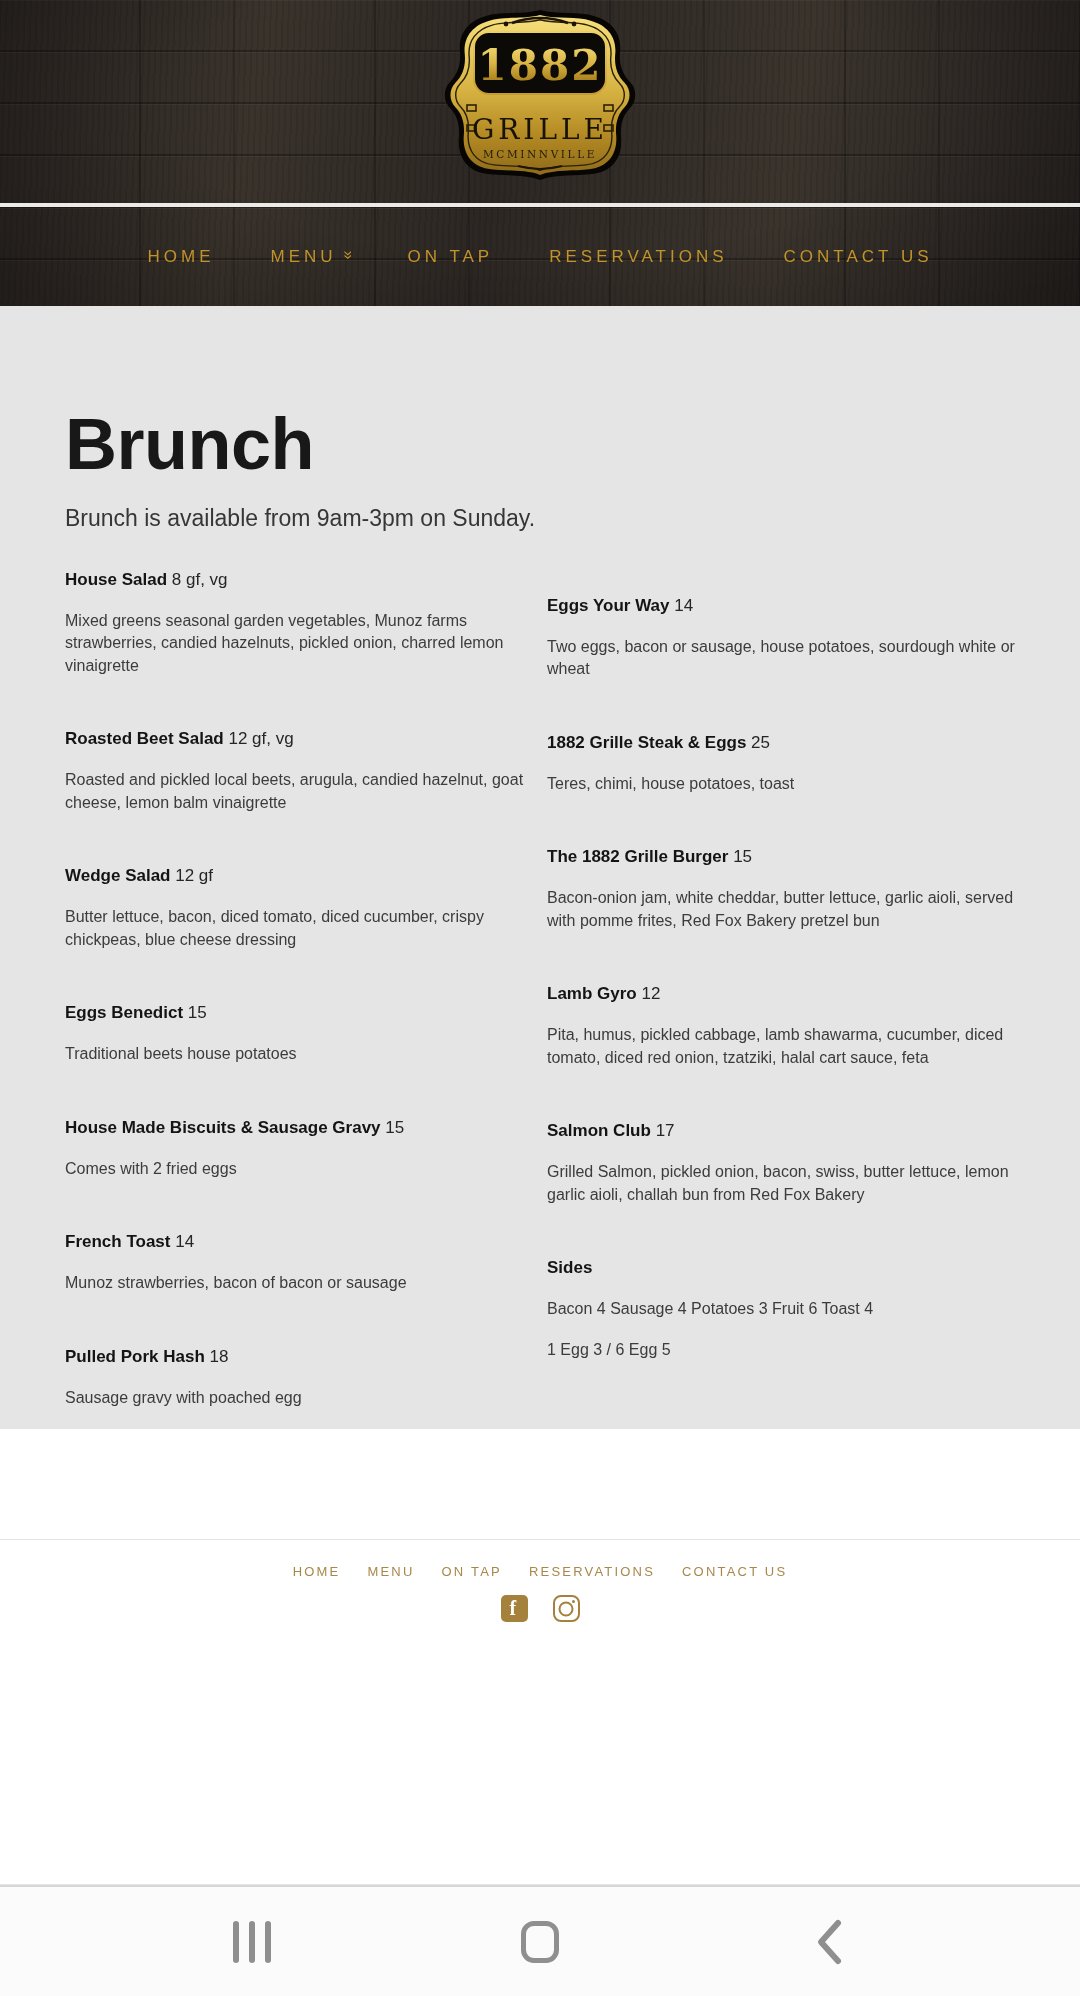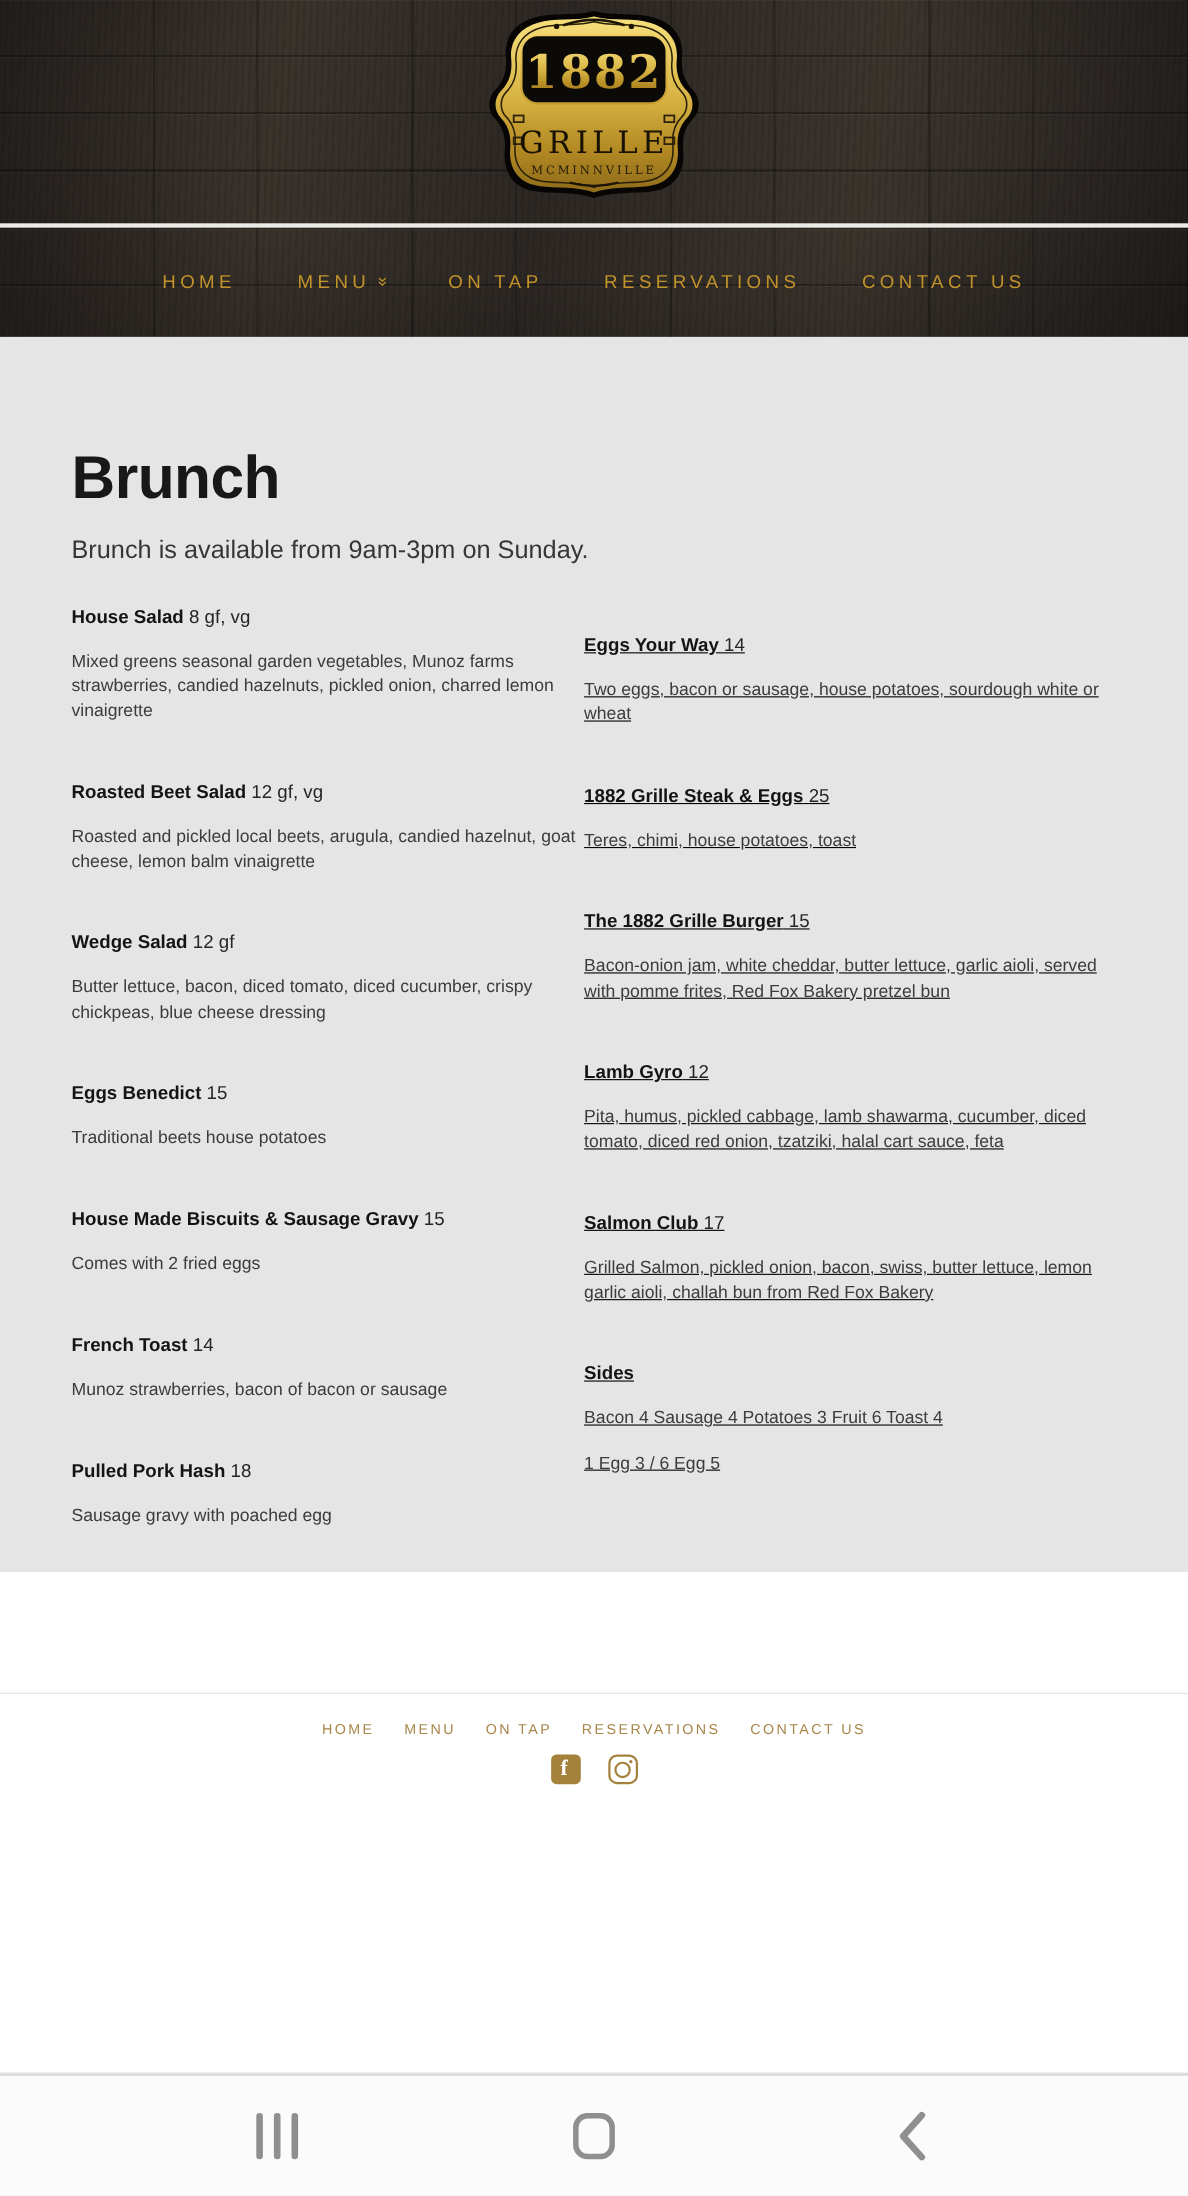--- a/index.html
+++ b/index.html
@@ -19,24 +19,24 @@
     background:radial-gradient(ellipse 85% 120% at 50% 35%, rgba(0,0,0,0) 40%, rgba(0,0,0,.38) 100%);
     pointer-events:none;}
   .header-line{position:absolute;left:0;top:203px;width:100%;height:4px;background:#edebe7;z-index:3;}
   .logo{position:absolute;left:50%;top:8px;transform:translateX(-50%);z-index:4;width:200px;height:184px;}
   .main-nav{position:absolute;left:0;top:207px;width:100%;height:99px;display:flex;align-items:center;justify-content:center;gap:56px;z-index:4;}
   .main-nav a{color:#c2932a;text-decoration:none;font-size:17px;letter-spacing:4px;cursor:pointer;}
   .caret{display:inline-block;transform:rotate(-90deg) translateX(2px);font-size:16px;margin-left:6px;letter-spacing:0;}
 
   
   main{box-sizing:border-box;width:100%;height:1122px;padding:98px 61px 0 65px;overflow:hidden;}
-  h1.page-title{margin:0 0 20px 0;font-size:55px;line-height:1.12;font-weight:700;color:#181818;letter-spacing:-.5px;}
+  h1.page-title{margin:0 0 20px 0;font-size:72px;line-height:1.12;font-weight:700;color:#181818;letter-spacing:-.5px;}
   .subtitle{margin:17px 0 36px 0;font-size:23px;color:#363636;}
-  .menu-grid{display:grid;grid-template-columns:462px 472px;column-gap:4px;align-items:start;}
-  .col-right{margin-top:26px;text-decoration:underline;}
+  .menu-grid{display:grid;grid-template-columns:462px 472px;column-gap:20px;align-items:start;}
+  .col-right{margin-top:26px;}
   .menu-item{margin-bottom:50px;}
   .item-title{font-size:17px;line-height:24px;color:#141414;}
   .item-name{font-weight:700;}
   .item-meta{font-weight:400;color:#262626;}
   .menu-item p{margin:18px 0 0 0;font-size:16px;line-height:22.5px;color:#3c3c3c;}
 
   
   .rule{width:100%;height:1px;background:#e5e4e2;}
   .spacer{width:100%;height:110px;background:#ffffff;}
   footer{box-sizing:border-box;width:100%;height:344px;padding-top:24px;background:#ffffff;}

